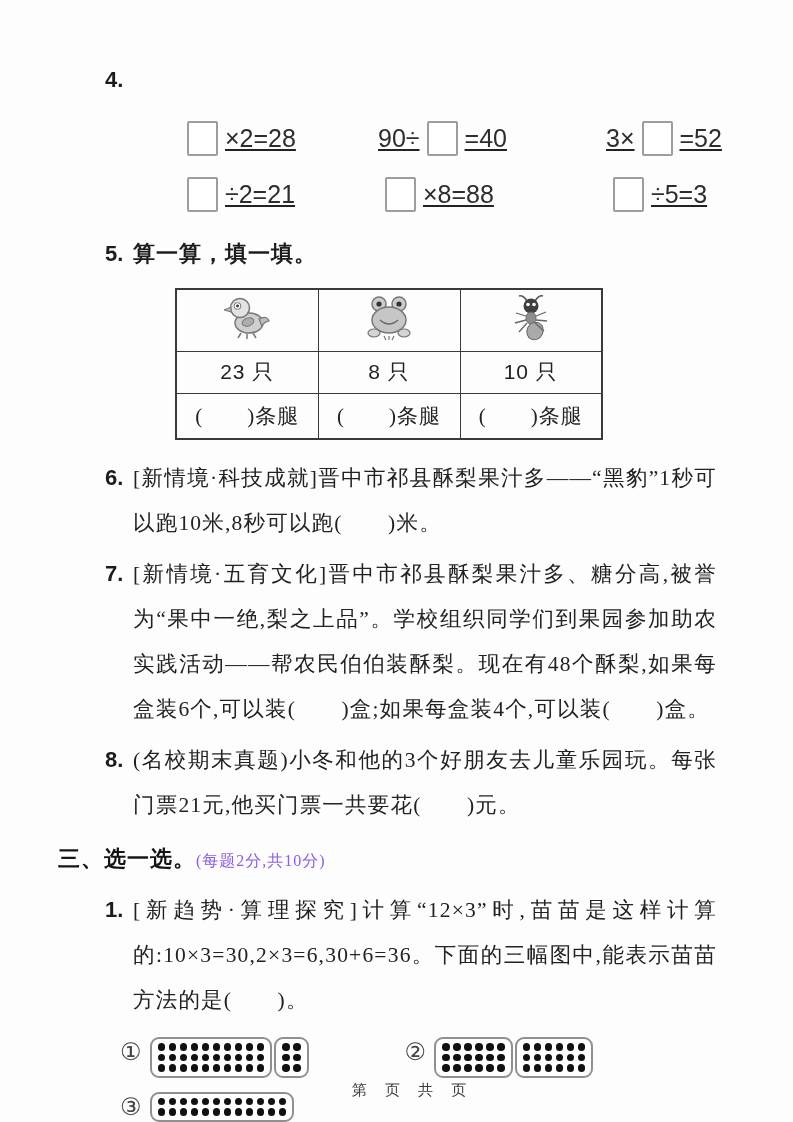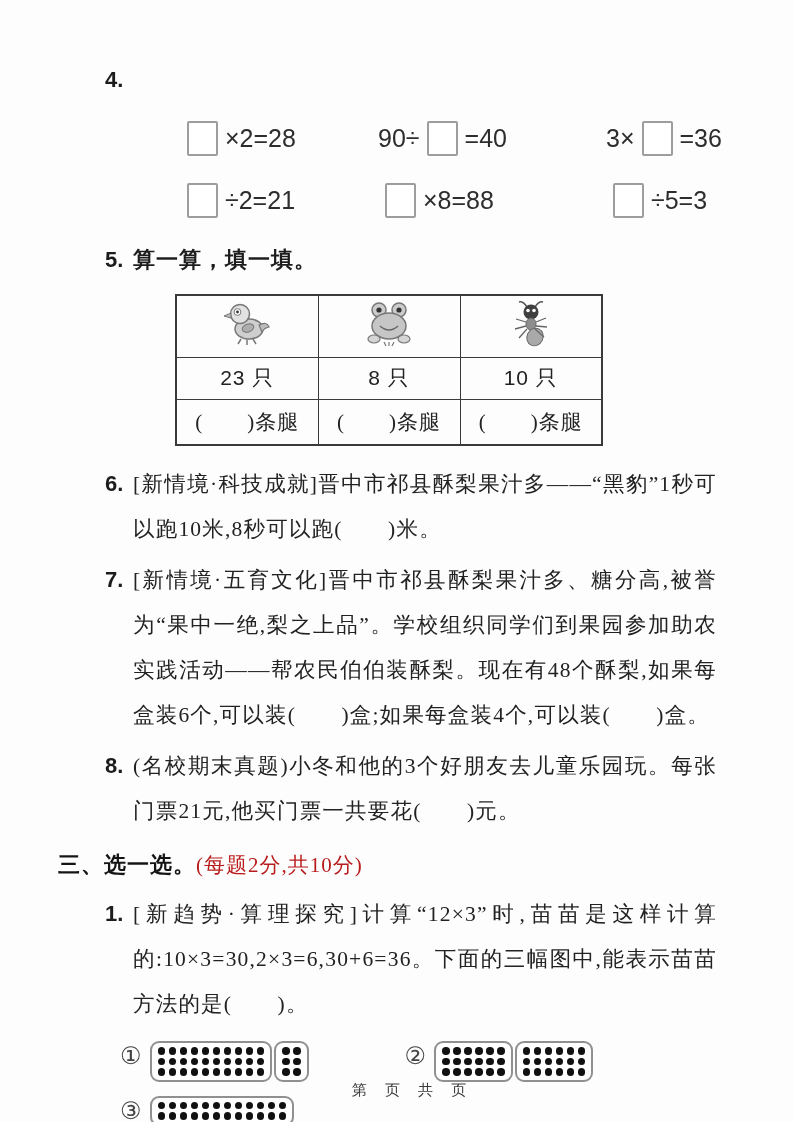--- a/index.html
+++ b/index.html
@@ -39,22 +39,23 @@
     font-size: 21.5px;
     line-height: 45px;
     letter-spacing: 1.2px;
     color: #222;
     text-align: justify;
   }
   
   .eq-grid {
     display: grid;
     grid-template-columns: 198px 228px auto;
-    row-gap: 14px;
+    row-gap: 8px;
     margin: 12px 0 14px 122px;
+    text-decoration: underline;
   }
   .eq {
     display: inline-flex;
     align-items: center;
     height: 48px;
     font-family: "Liberation Sans", sans-serif;
     font-size: 25px;
     color: #2d2d2d;
   }
   .eq-box {
@@ -97,23 +98,23 @@
     line-height: 42px;
   }
   .section-title {
     font-family: "Liberation Sans", sans-serif;
     font-weight: bold;
     letter-spacing: 1px;
     color: #141414;
     margin-top: 9px;
   }
   .section-note {
-    font-size: 21px;
+    font-size: 16px;
     letter-spacing: 1px;
-    color: #b91c1c;
+    color: #8b5cf6;
   }
   
   .diagrams { margin: 14px 0 0 62px; }
   .diagram-row { display: flex; gap: 96px; }
   .diagram { display: flex; align-items: flex-start; }
   .diag-label {
     font-family: "DejaVu Sans", sans-serif;
     font-size: 24px;
     color: #444;
     line-height: 30px;
@@ -167,21 +168,21 @@
         <span>×2=28</span>
       </span>
       <span class="eq">
         <span>90÷</span>
         <span class="eq-box"></span>
         <span>=40</span>
       </span>
       <span class="eq">
         <span>3×</span>
         <span class="eq-box"></span>
-        <span>=36</span>
+        <span>=52</span>
       </span>
       <span class="eq">
         <span></span>
         <span class="eq-box"></span>
         <span>÷2=21</span>
       </span>
       <span class="eq">
         <span></span>
         <span class="eq-box"></span>
         <span>×8=88</span>

